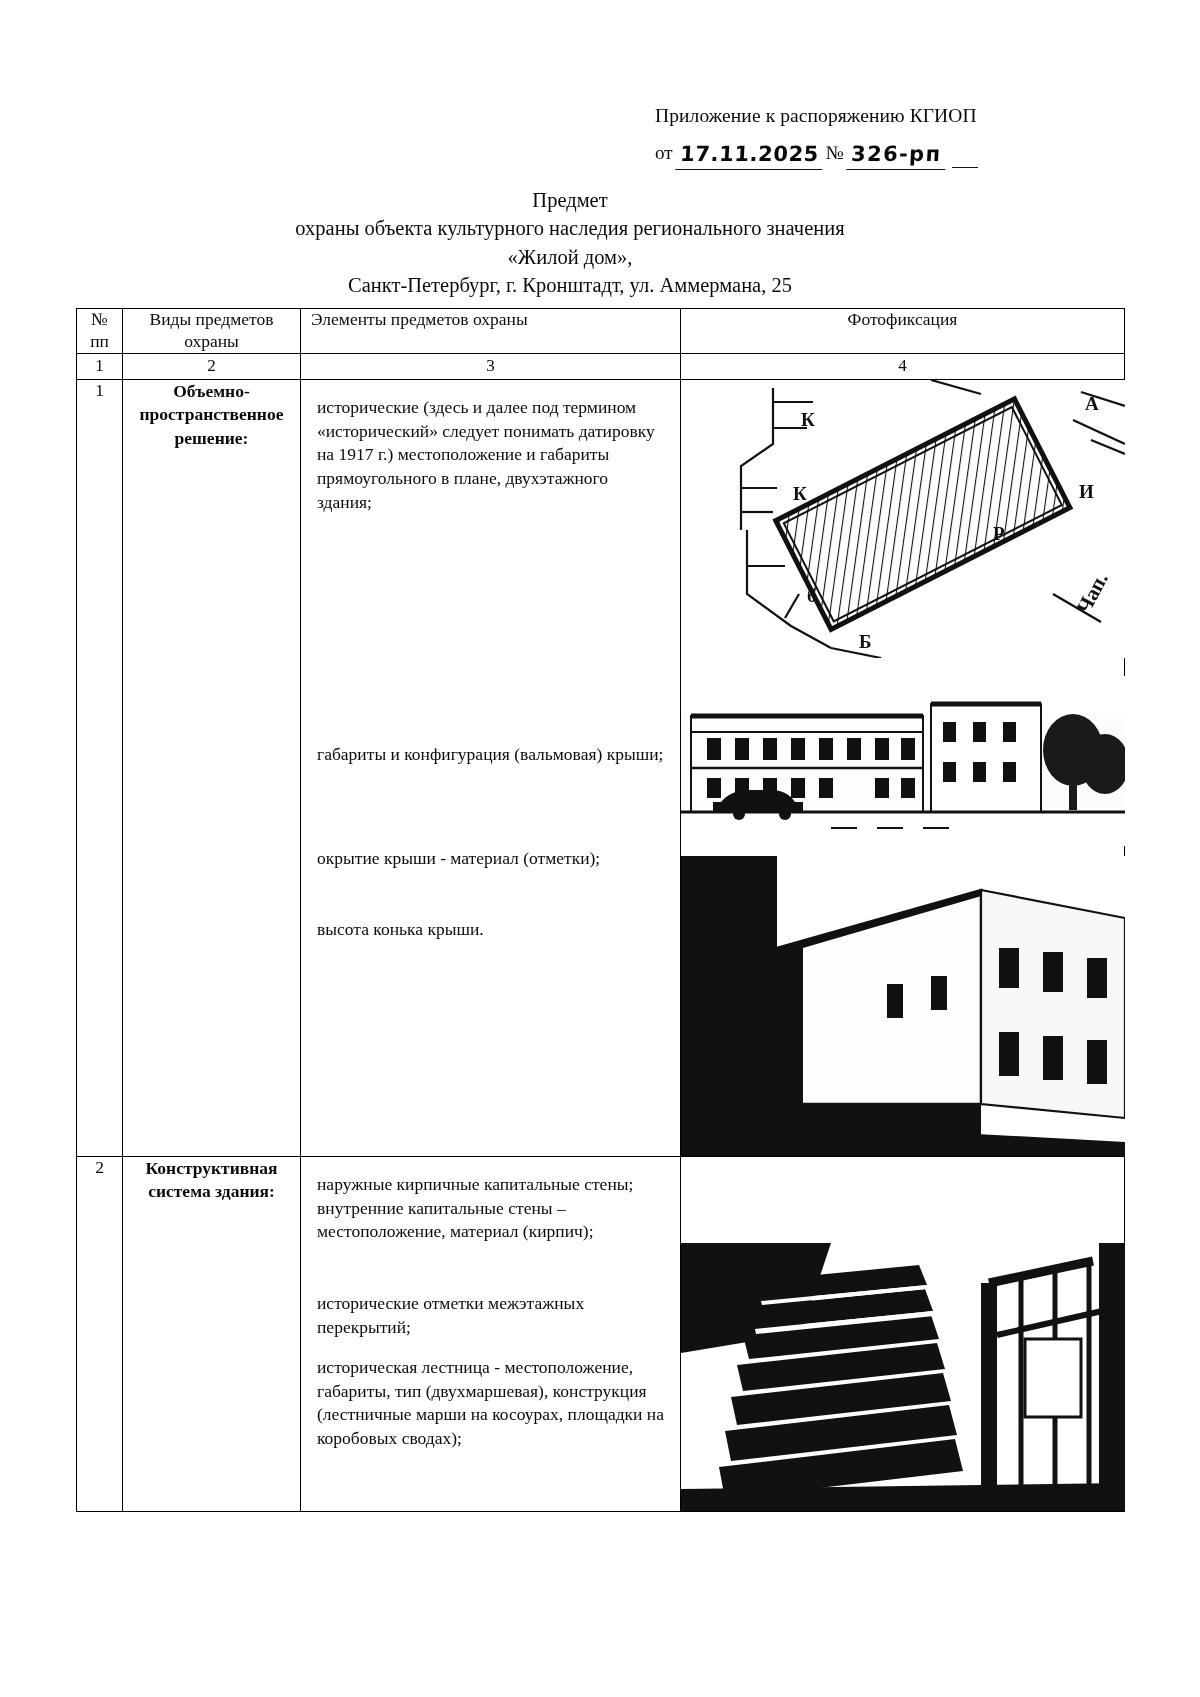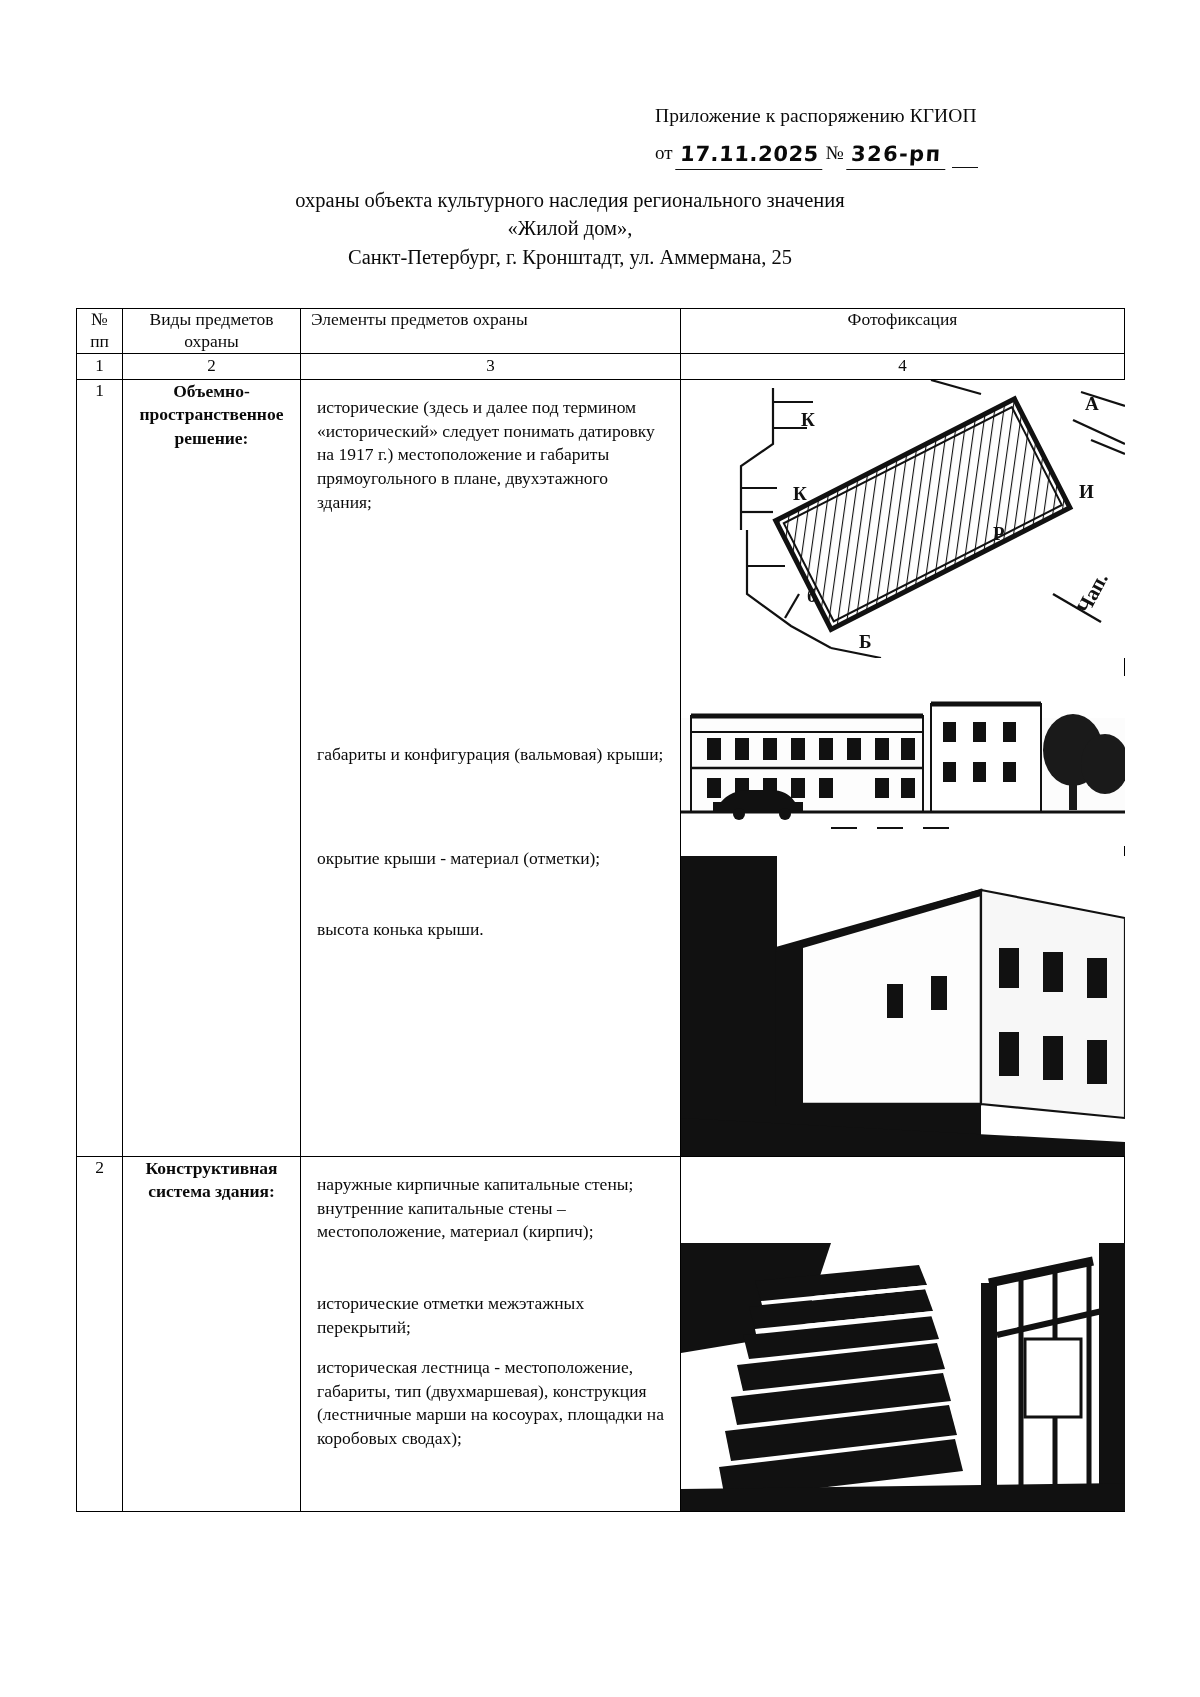--- a/index.html
+++ b/index.html
@@ -167,20 +167,21 @@
     <div class="date-line">
       <span class="lbl">от</span>
       <span class="hand">17.11.2025</span>
       <span class="lbl">№</span>
       <span class="hand num">326-рп</span>
       <span class="tail-rule"></span>
     </div>
   </div>
 
   <div class="title-block">
+    <div>Предмет</div>
     <div>охраны объекта культурного наследия регионального значения</div>
     <div>«Жилой дом»,</div>
     <div>Санкт-Петербург, г. Кронштадт, ул. Аммермана, 25</div>
   </div>
 
   <table class="tbl">
     <colgroup>
       <col class="c1">
         <col class="c2">
         <col class="c3">

